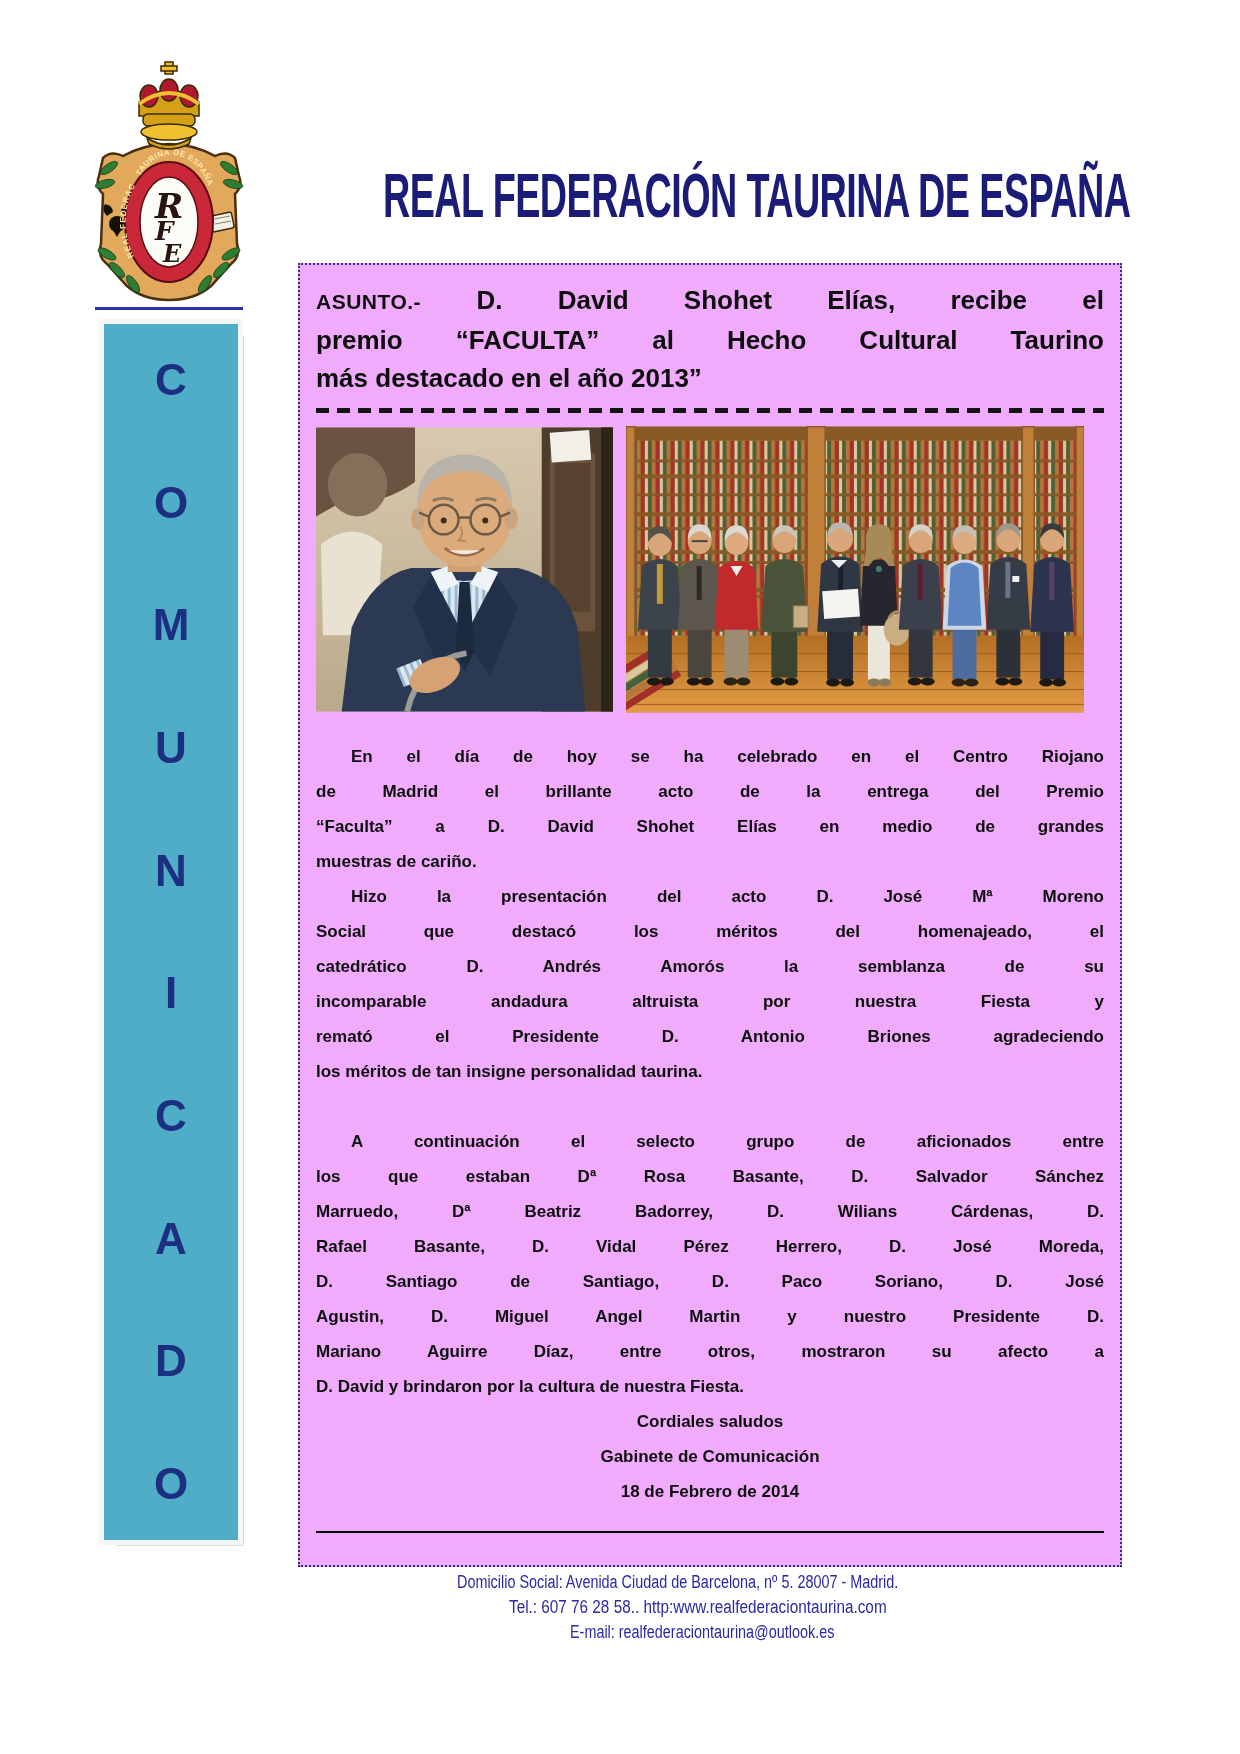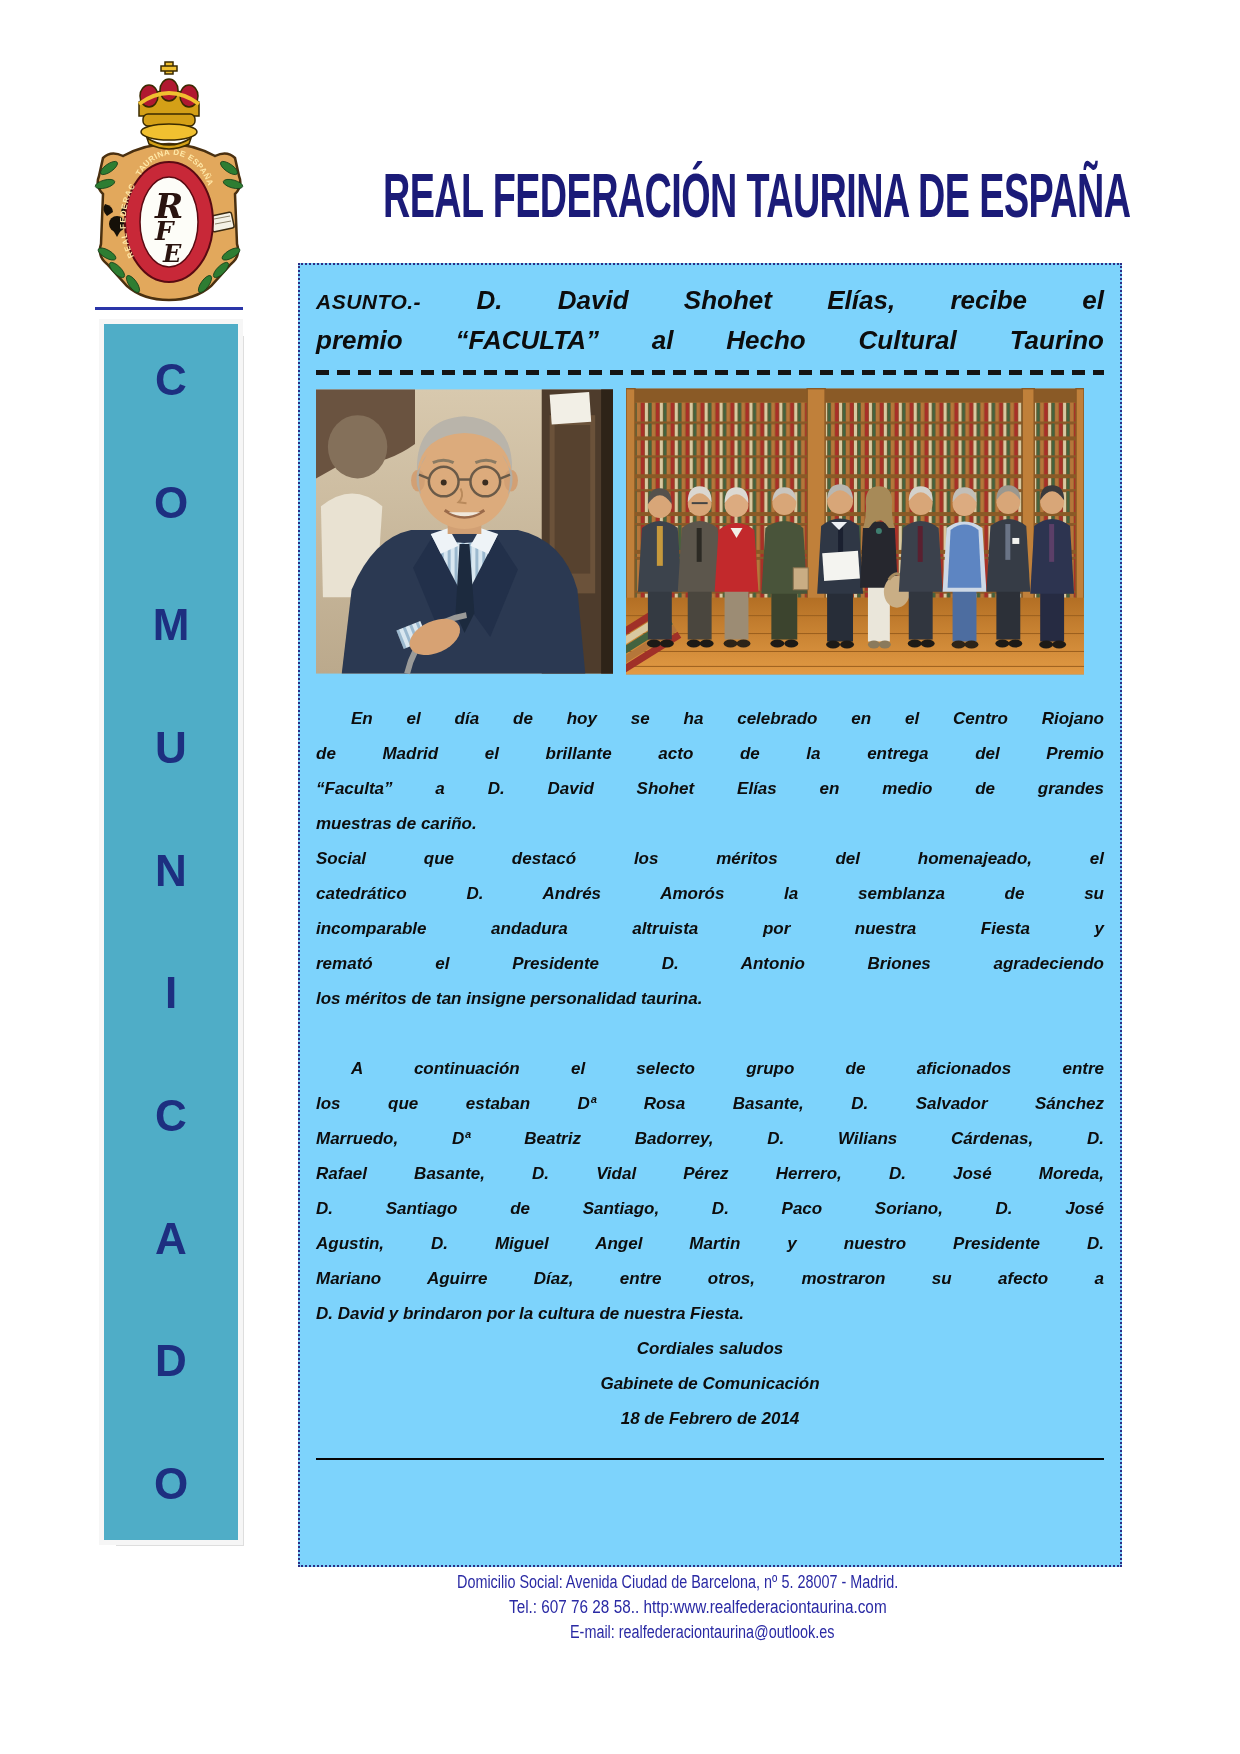--- a/index.html
+++ b/index.html
@@ -30,21 +30,21 @@
     display:flex; flex-direction:column; justify-content:space-between;
     align-items:center; padding:34px 0;
   }
   .banner span {
     color:#1d2f80; font-weight:bold; font-size:44px; line-height:1;
   }
 
   
   .doc-box {
     position:absolute; left:298px; top:263px; width:824px; height:1304px;
-    border:2px dotted #2d2d85; padding:16px 16px 0 16px; background:#7dd3fc;font-style:italic;
+    border:2px dotted #2d2d85; padding:16px 16px 0 16px; background:#f0abfc;
   }
 
   .subject { color:#0d0d0d; font-weight:bold; font-size:26px; line-height:38px; }
   .subject .asunto-label { font-size:21px; letter-spacing:.5px; }
   .jl { text-align:justify; text-align-last:justify; }
   .ll { text-align:left; }
 
   .dashes {
     height:5px; margin:11px 0 13px 0;
     background:repeating-linear-gradient(to right,#141414 0 13px,transparent 13px 21px);
@@ -159,20 +159,21 @@
     <span>A</span>
     <span>D</span>
     <span>O</span>
   </div>
 
   <div class="doc-box">
 
     <div class="subject">
       <div class="jl"><span class="asunto-label">ASUNTO.-</span> <span>D. David Shohet Elías, recibe el</span></div>
       <div class="jl">premio “FACULTA” al Hecho Cultural Taurino</div>
+      <div class="ll">más destacado en el año 2013”</div>
     </div>
 
     <div class="dashes"></div>
 
     <div class="photos">
 
       <svg width="297" height="287" viewBox="0 0 300 287">
         <defs>
           <linearGradient id="pbg" x1="0" y1="0" x2="0" y2="1">
             <stop offset="0" stop-color="#d8c9ae"></stop>
@@ -390,20 +391,21 @@
     </div>
 
     <div class="bodytext">
       <div>
         <div class="jl ind">En el día de hoy se ha celebrado en el Centro Riojano</div>
         <div class="jl">de Madrid el brillante acto de la entrega del Premio</div>
         <div class="jl">“Faculta” a D. David Shohet Elías en medio de grandes</div>
         <div class="ll">muestras de cariño.</div>
       </div>
       <div>
+        <div class="jl ind">Hizo la presentación del acto D. José Mª Moreno</div>
         <div class="jl">Social que destacó los méritos del homenajeado, el</div>
         <div class="jl">catedrático D. Andrés Amorós la semblanza de su</div>
         <div class="jl">incomparable andadura altruista por nuestra Fiesta y</div>
         <div class="jl">remató el Presidente D. Antonio Briones agradeciendo</div>
         <div class="ll">los méritos de tan insigne personalidad taurina.</div>
       </div>
       <div class="spacer"></div>
       <div>
         <div class="jl ind">A continuación el selecto grupo de aficionados entre</div>
         <div class="jl">los que estaban Dª Rosa Basante, D. Salvador Sánchez</div>

